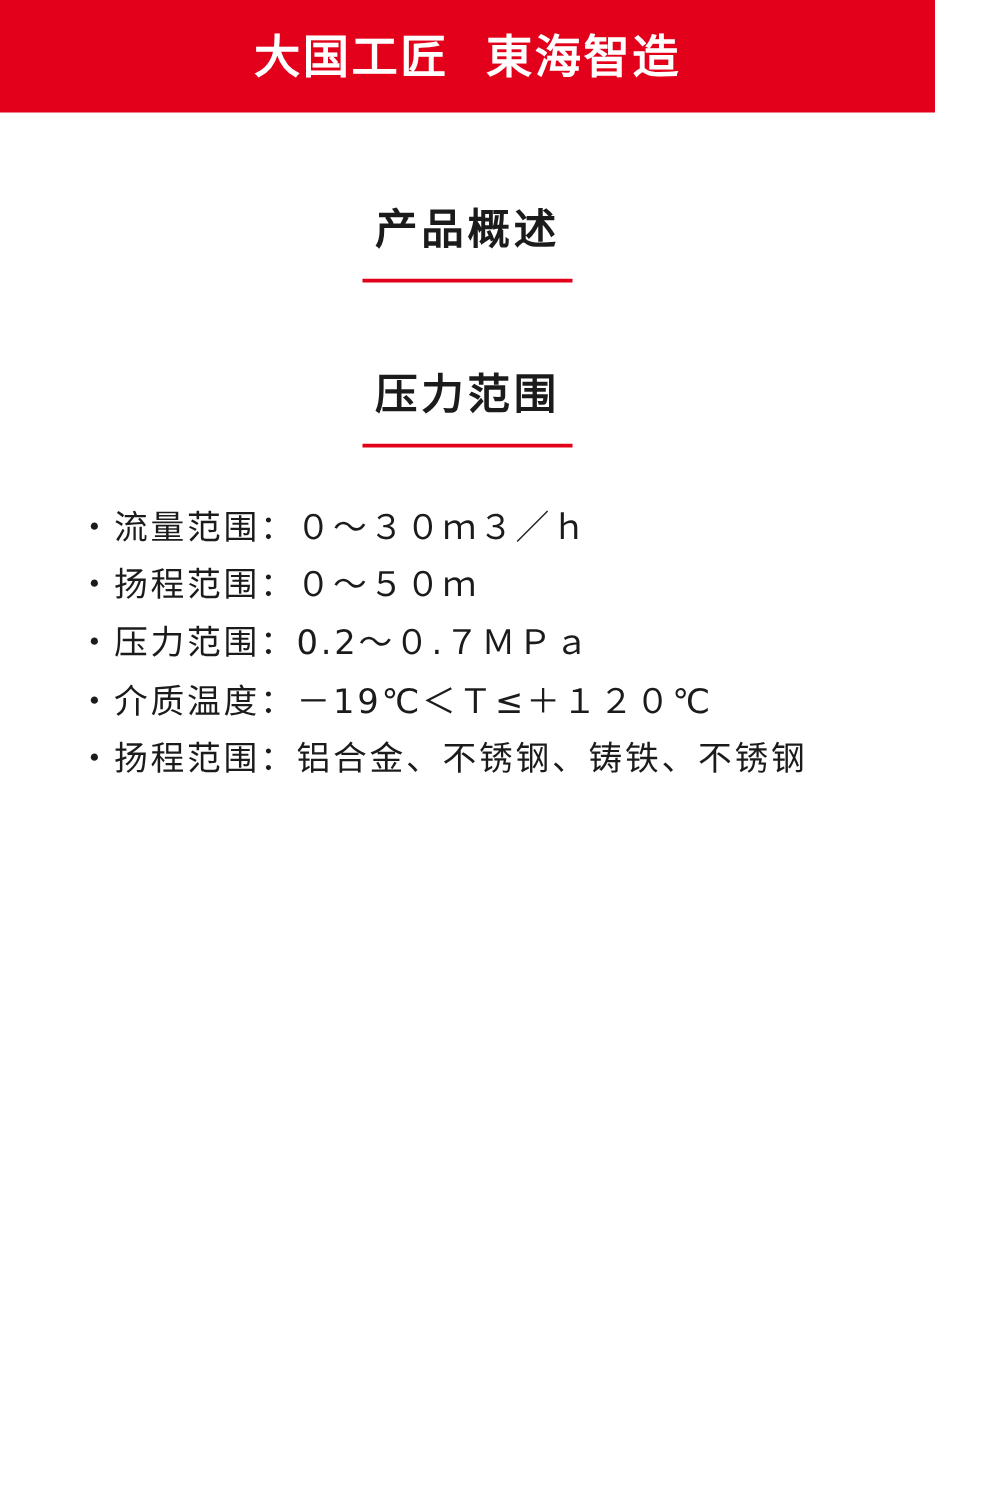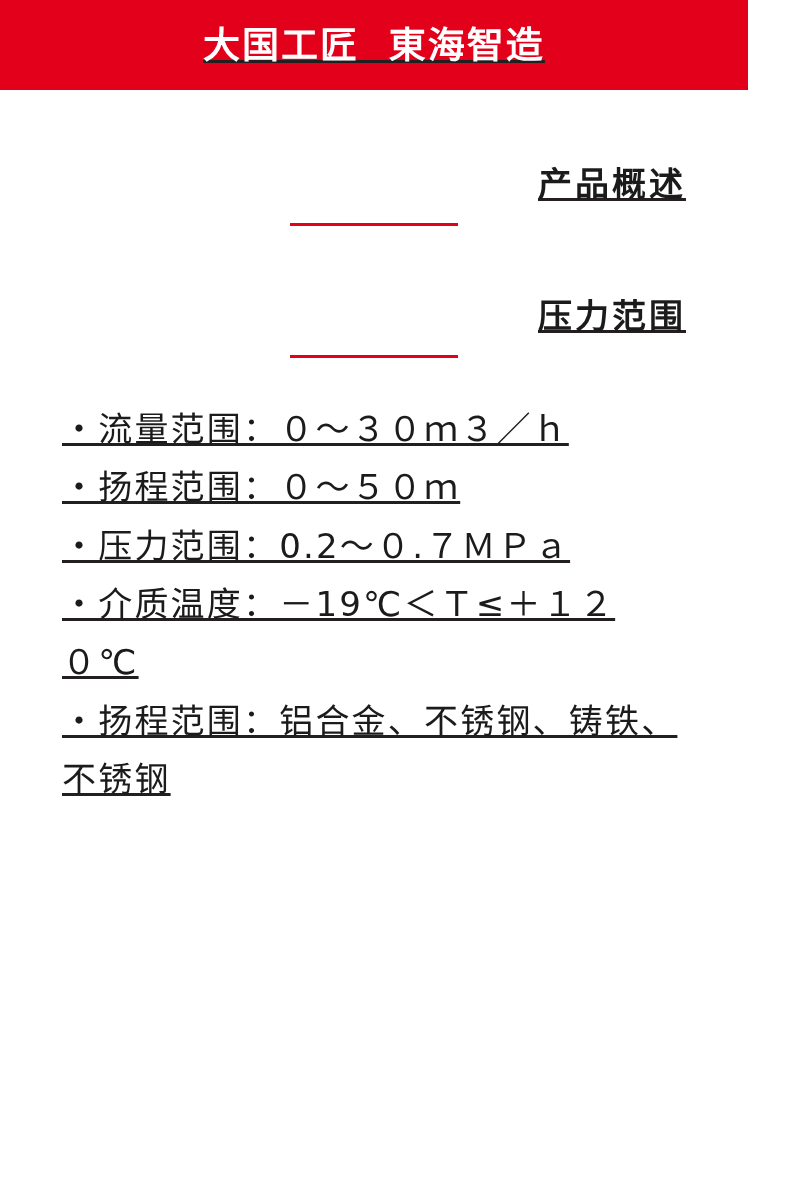--- a/index.html
+++ b/index.html
@@ -13,21 +13,20 @@
     font-family: "Liberation Sans", "DejaVu Sans", sans-serif;
     color: #231f20;
     -webkit-font-smoothing: antialiased;
   }
   .page {
     position: relative;
     width: 748px;
     min-height: 1203px;
     box-sizing: border-box;
     overflow: hidden;
-    text-decoration: underline;
   }
 
   
   .banner {
     width: 100%;
     height: 90px;
     background: #e2001a;
     display: flex;
     align-items: center;
     justify-content: center;
@@ -41,21 +40,21 @@
     white-space: pre;
     font-family: "DejaVu Sans", "Liberation Sans", sans-serif;
   }
 
   
   .section {
     padding: 0 62px;
     box-sizing: border-box;
   }
   .section-head {
-    text-align: right;
+    text-align: center;
   }
   .section-title {
     font-size: 34px;
     font-weight: bold;
     color: #1b1b1b;
     letter-spacing: 3px;
     line-height: 1.2;
     font-family: "DejaVu Sans", "Liberation Sans", sans-serif;
   }
   .title-rule {
@@ -78,21 +77,21 @@
     font-family: "DejaVu Sans", "Liberation Sans", sans-serif;
   }
 
   
   .cond-list {
     margin: 42px 0 0 0;
     padding: 0;
     list-style: none;
   }
   .cond-item {
-    font-size: 34px;
+    font-size: 27px;
     line-height: 1.72;
     letter-spacing: 2.2px;
     color: #1b1b1b;
     font-family: "DejaVu Sans", "Liberation Sans", sans-serif;
     white-space: pre-wrap;
   }
 
   .gap-1 { height: 70px; }
   .gap-top { height: 74px; }
   .bottom-pad { height: 40px; }

